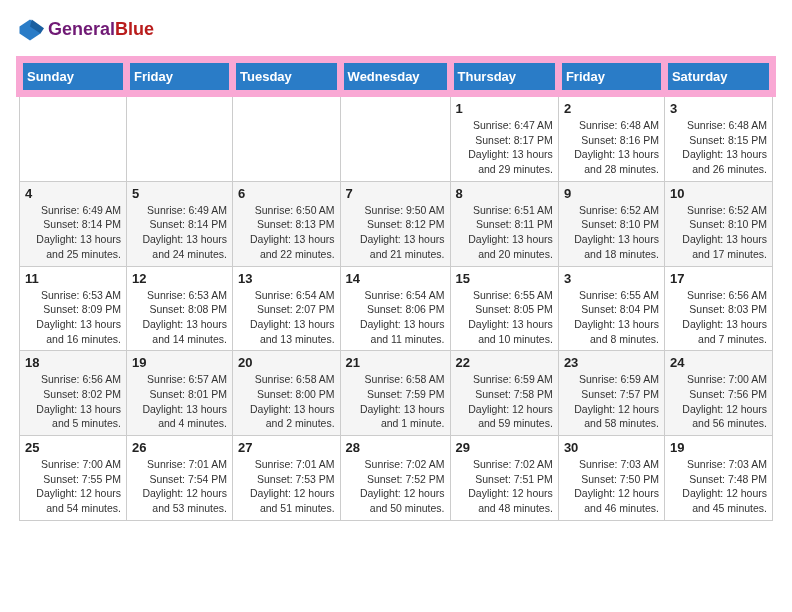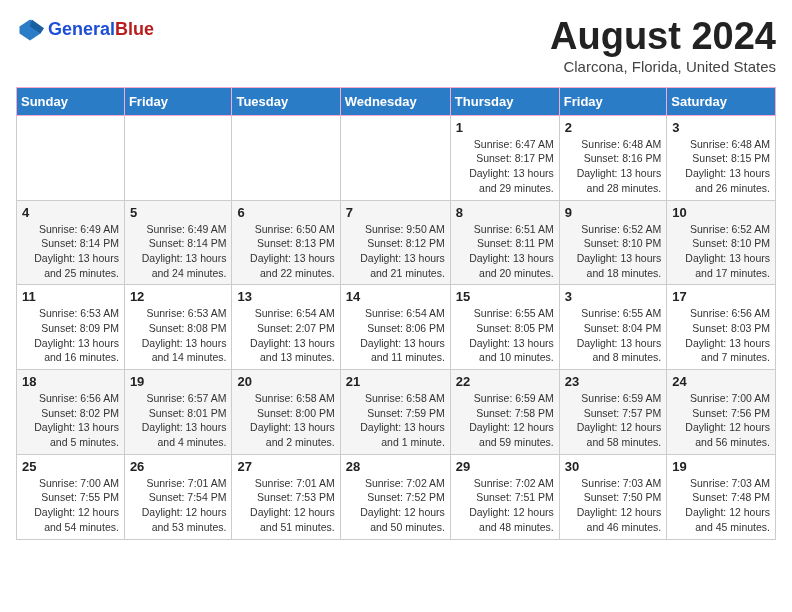--- a/index.html
+++ b/index.html
@@ -19,21 +19,21 @@
     .logo {
       display: flex;
       align-items: center;
       gap: 4px;
     }
     .logo-text {
       font-size: 18px;
       font-weight: bold;
       line-height: 1.1;
     }
-    .logo-general { color: #1d4ed8; margin-top: 32px; }
+    .logo-general { color: #701a75; margin-top: 32px; }
     .logo-blue { color: #b91c1c; }
     .logo-icon {
       width: 28px;
       height: 28px;
     }
     .title-block {
       text-align: right;
     }
     .month-title {
       font-size: 38px;
@@ -50,21 +50,21 @@
       border-collapse: collapse;
       font-size: 11px;
     }
     thead tr th {
       background: #2a7cc7;
       color: #fff;
       padding: 6px 4px;
       text-align: left;
       font-size: 13px;
       font-weight: bold;
-      border: 1px solid #f9a8d4;
+      border: 7px solid #f9a8d4;
     }
     tbody tr td {
       border: 1px solid #ccc;
       vertical-align: top;
       padding: 4px 5px;
       width: 113px;
       min-height: 70px;
       background: #fff;
     }
     tbody tr:nth-child(even) td {
@@ -93,24 +93,20 @@
   <div class="logo">
     <svg class="logo-icon" viewBox="0 0 32 32">
       <polygon points="16,4 28,12 28,20 16,28 4,20 4,12" fill="#2a7cc7"></polygon>
       <polygon points="18,4 32,14 28,20 16,12" fill="#1a5fa0"></polygon>
     </svg>
     <div>
       <div class="logo-text">
         <span class="logo-general">General</span><span class="logo-blue">Blue</span>
       </div>
     </div>
-  </div>
-  <div class="title-block">
-    <div class="month-title">August 2024</div>
-    <div class="location">Clarcona, Florida, United States</div>
   </div>
 </div>
 
 <table>
   <thead>
     <tr>
       <th>Sunday</th>
       <th>Friday</th>
       <th>Tuesday</th>
       <th>Wednesday</th>

